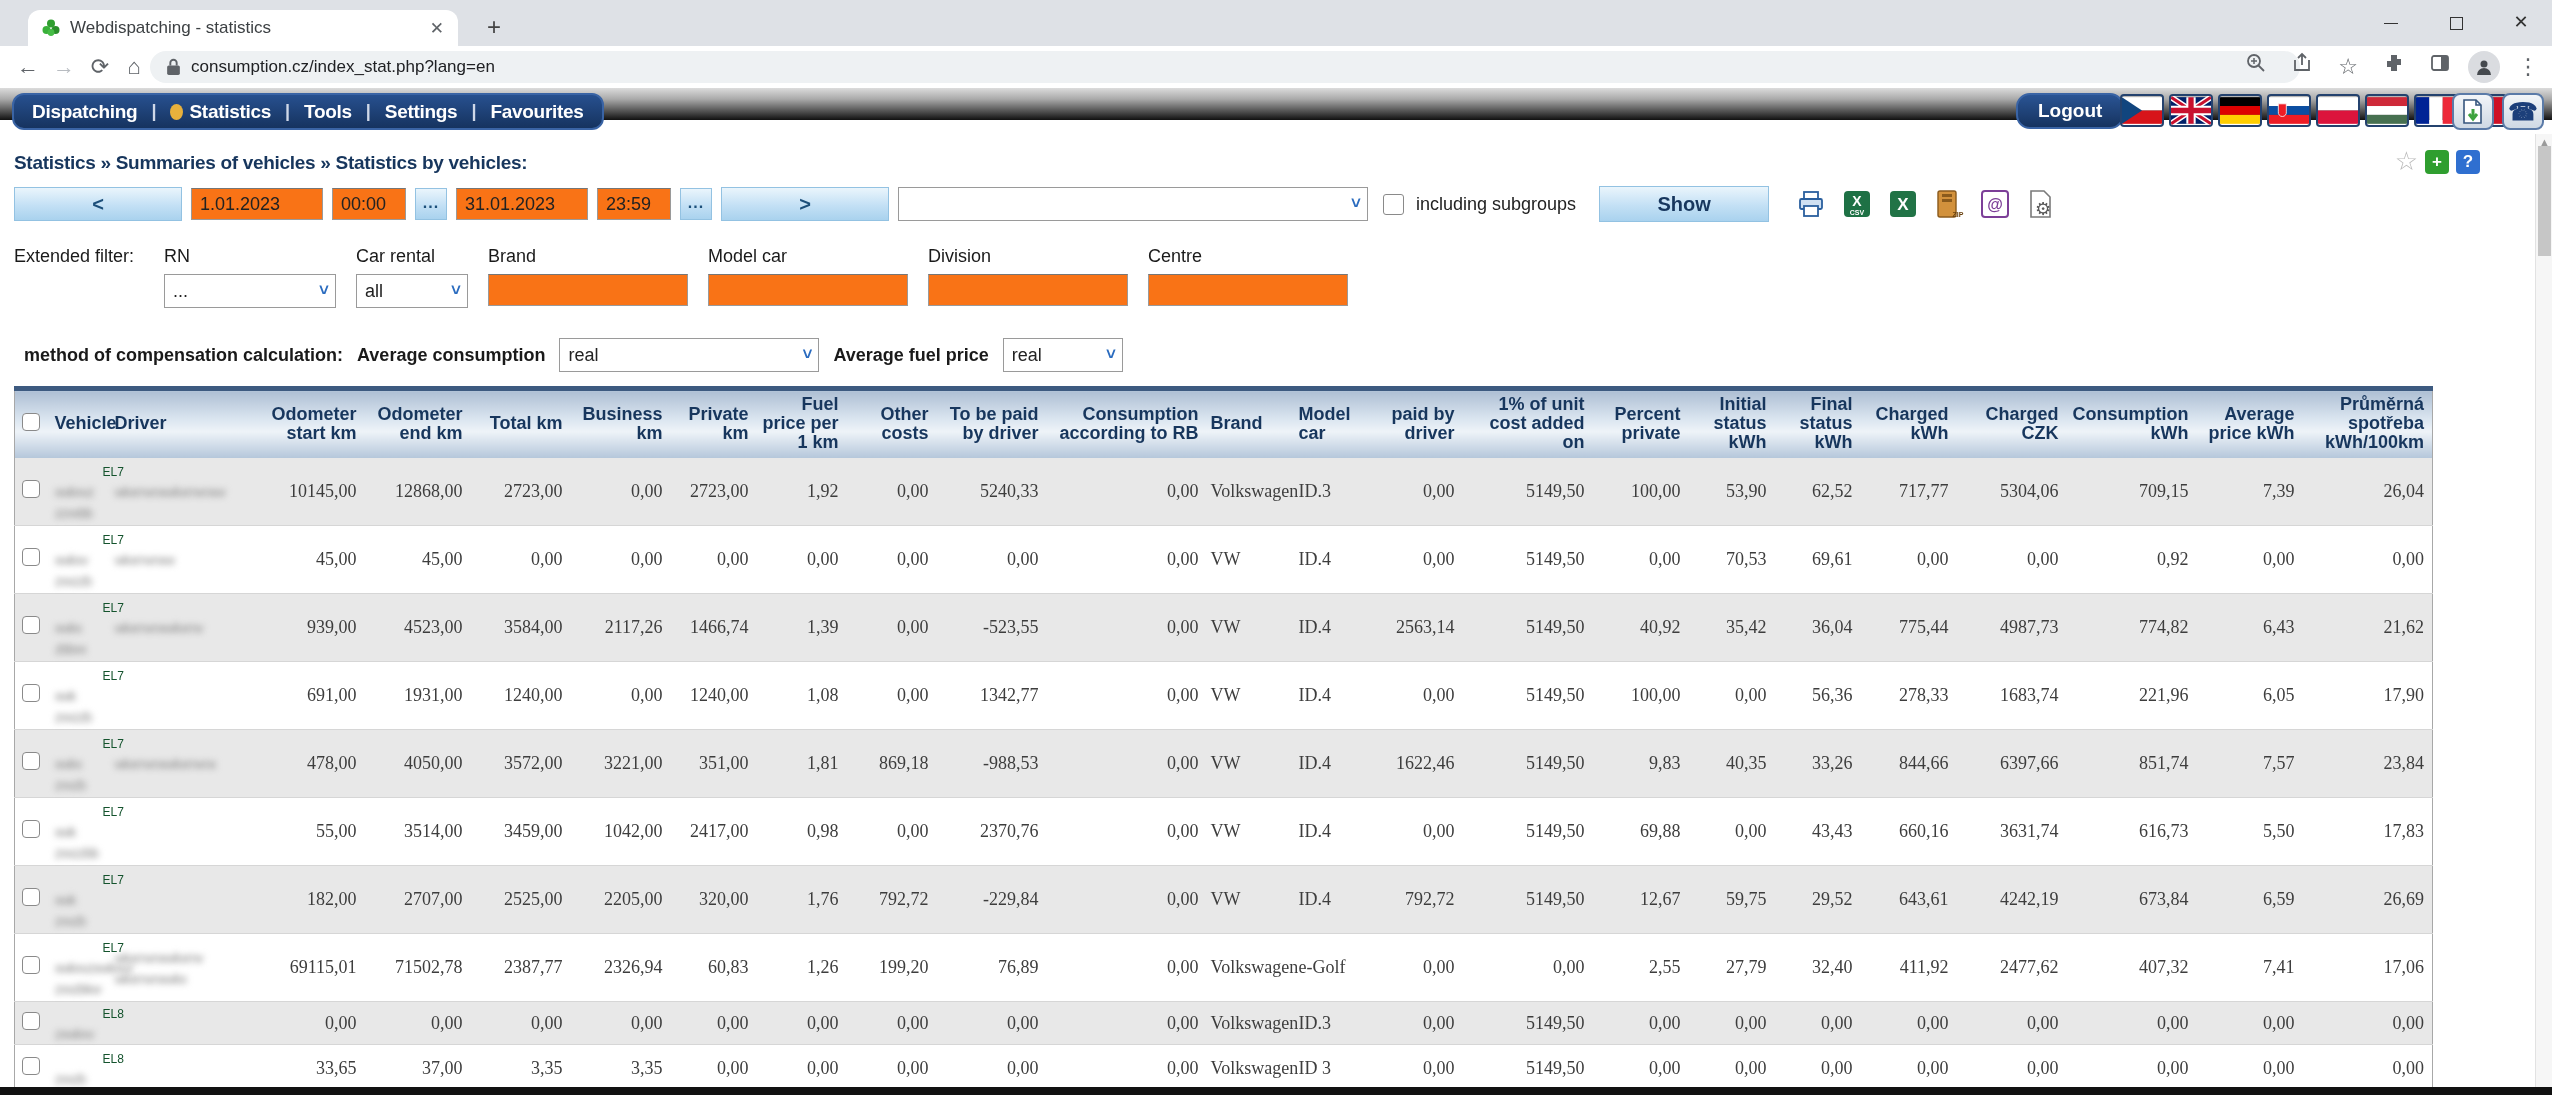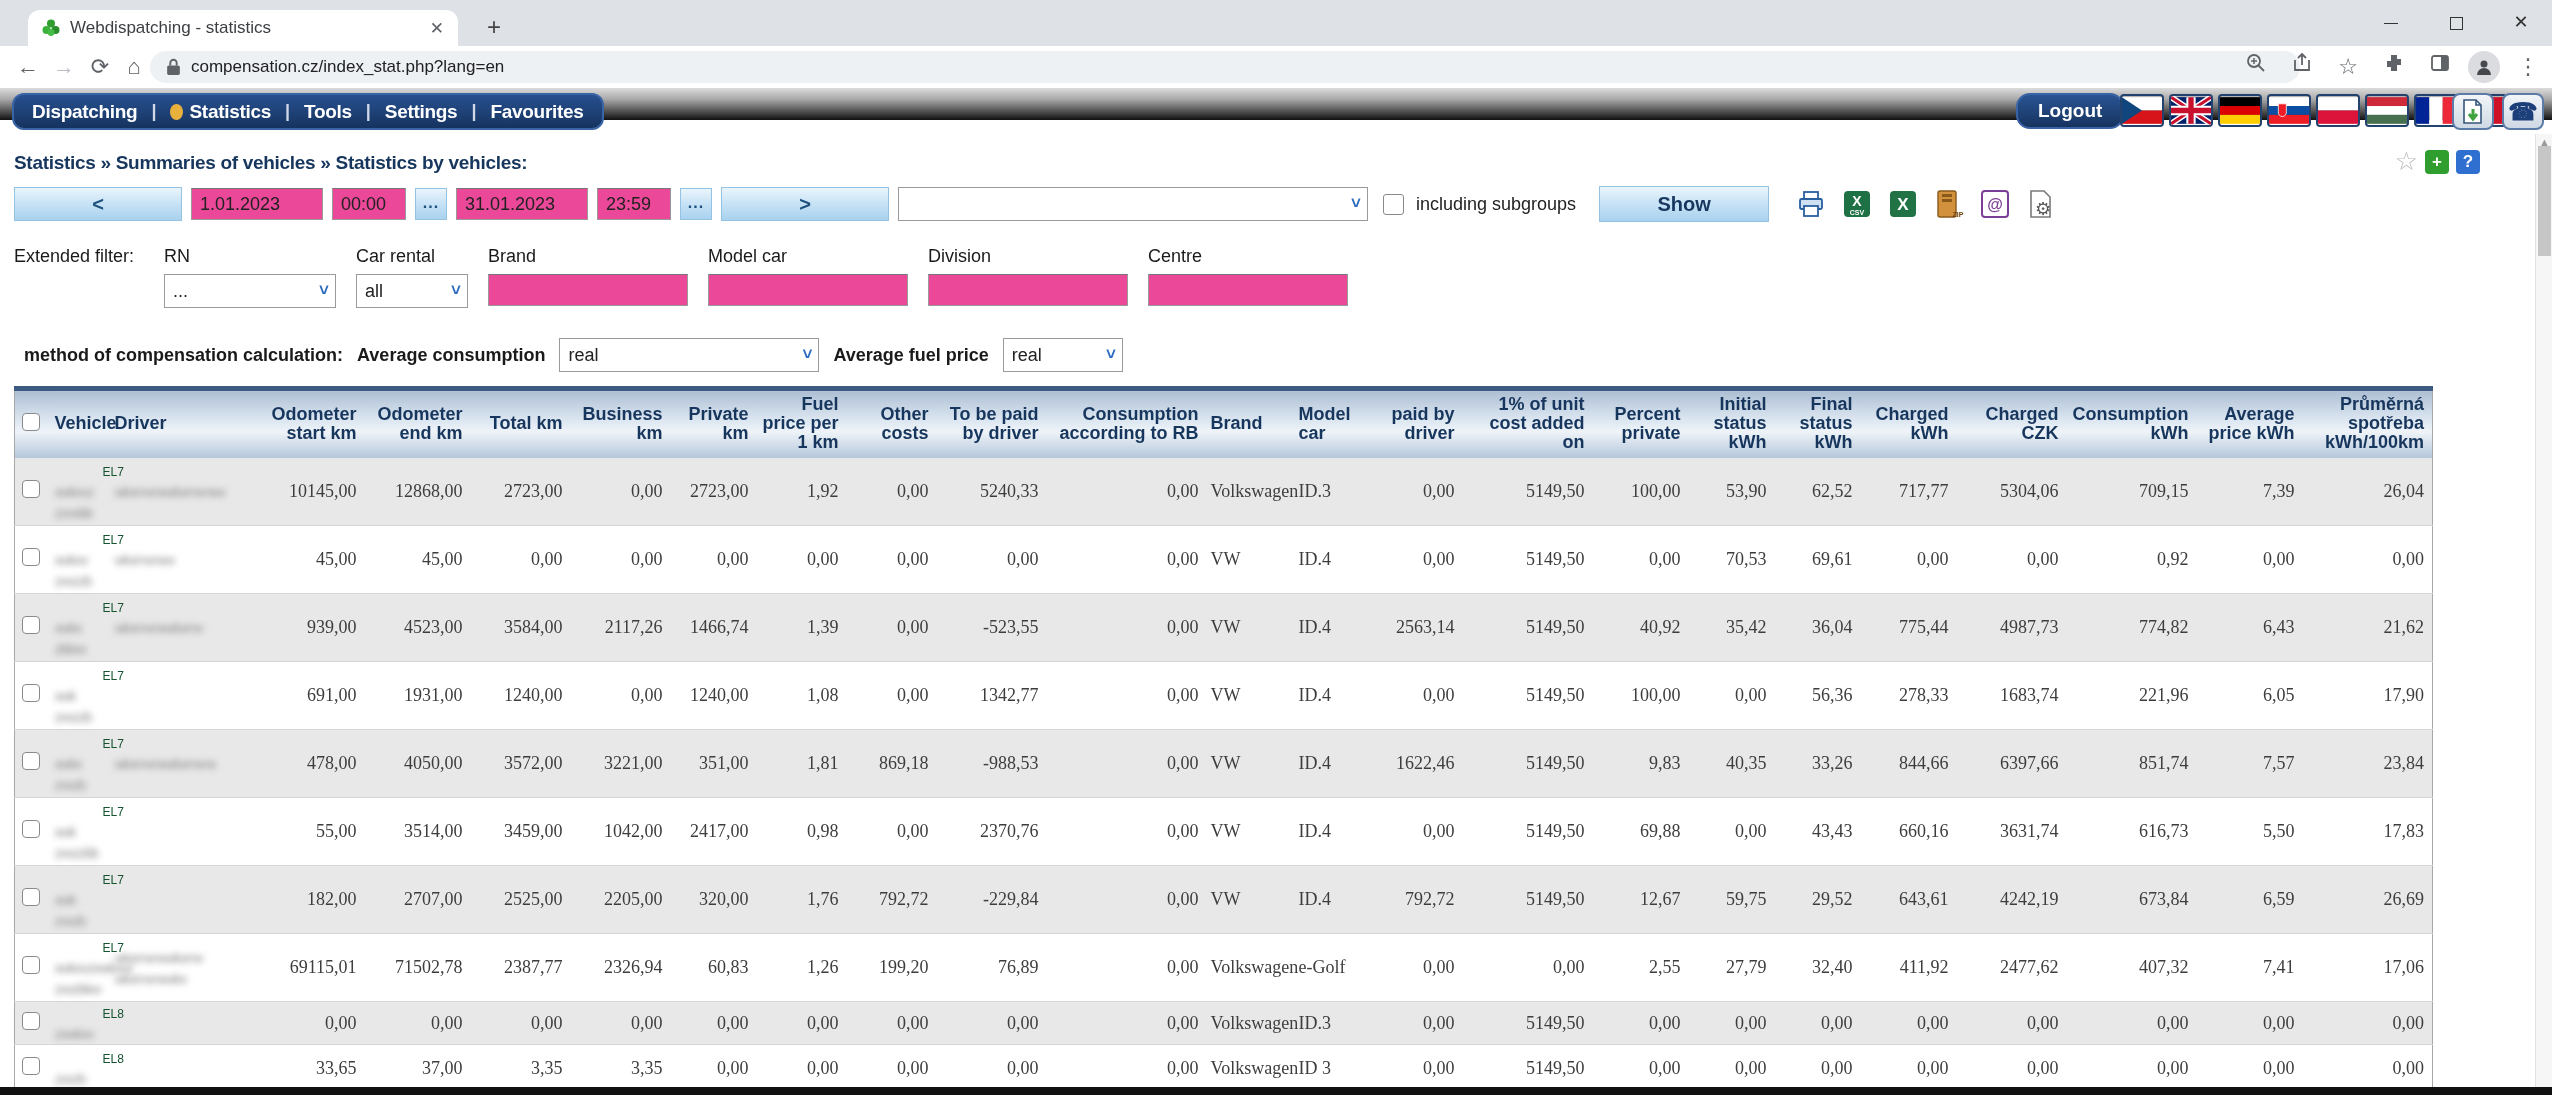--- a/index.html
+++ b/index.html
@@ -63,21 +63,21 @@
   .mini-btn { width:24px; height:24px; border-radius:4px; color:#fff; font-weight:bold; font-size:17px;
     text-align:center; line-height:24px; }
   .mini-plus { background:#2f9e2f; }
   .mini-q { background:#2f6fd0; }
 
   .filterrow { position:absolute; left:14px; top:52px; display:flex; align-items:center; gap:9px; }
   .bluebtn { background:linear-gradient(180deg,#eaf5fc 0%,#c3e0f5 55%,#a9d2ee 100%);
     border:1px solid #93c2e2; color:#1c4f7a; font-weight:bold; text-align:center; }
   .btn-prev,.btn-next { width:168px; height:34px; font-size:20px; line-height:32px; }
   .btn-dots { width:32px; height:32px; font-size:16px; line-height:28px; letter-spacing:1px; }
-  .txt { height:32px; border:1px solid #9a9a9a; border-top-color:#767676; background:#ec4899;
+  .txt { height:32px; border:1px solid #9a9a9a; border-top-color:#767676; background:#f97316;
     font-size:18px; color:#222; padding:0 8px; font-family:"Liberation Sans",sans-serif; }
   .txt-date { width:132px; } .txt-time { width:74px; }
   .selbox { height:34px; border:1px solid #9a9a9a; background:#fff; position:relative; font-size:18px; color:#222;
     display:flex; align-items:center; padding:0 30px 0 8px; }
   .selbox .arrow { position:absolute; right:6px; top:6px; color:#2a6bbf; font-weight:bold; font-size:17px; }
   .sel-group { width:470px; }
   .chkrow { display:flex; align-items:center; gap:12px; margin-left:6px; }
   .cbx { width:21px; height:21px; border:1.5px solid #8a8a8a; border-radius:3px; background:#fff; }
   .chklabel { font-size:18px; color:#222; }
   .btn-show { width:170px; height:36px; font-size:20px; line-height:34px; margin-left:14px; color:#17365d;}
@@ -142,21 +142,21 @@
 <div class="browserbar">
   <div class="bicon" style="left:10px;">←</div>
   <div class="bicon" style="left:46px;color:#b8bcc1;">→</div>
   <div class="bicon" style="left:82px;">⟳</div>
   <div class="bicon" style="left:116px;">⌂</div>
   <div class="urlbar">
     <svg width="15" height="18" viewBox="0 0 14 17">
       <rect x="1" y="7" width="12" height="9" rx="1.5" fill="#5f6368"></rect>
       <path d="M4 7 V4.6 a3 3 0 0 1 6 0 V7" fill="none" stroke="#5f6368" stroke-width="1.8"></path>
     </svg>
-    <span class="url-text">compensation.cz/index_stat.php?lang=en</span>
+    <span class="url-text">consumption.cz/index_stat.php?lang=en</span>
   </div>
   <div class="rt-icons">
     <div class="bicon">
       <svg width="22" height="22" viewBox="0 0 22 22">
           <circle cx="9" cy="9" r="6" fill="none" stroke="#5f6368" stroke-width="1.8"></circle>
           <path d="M13.5 13.5 L19 19" stroke="#5f6368" stroke-width="1.8"></path>
           <path d="M6 9h6M9 6v6" stroke="#5f6368" stroke-width="1.5"></path>
         </svg>
     </div>
     <div class="bicon">

